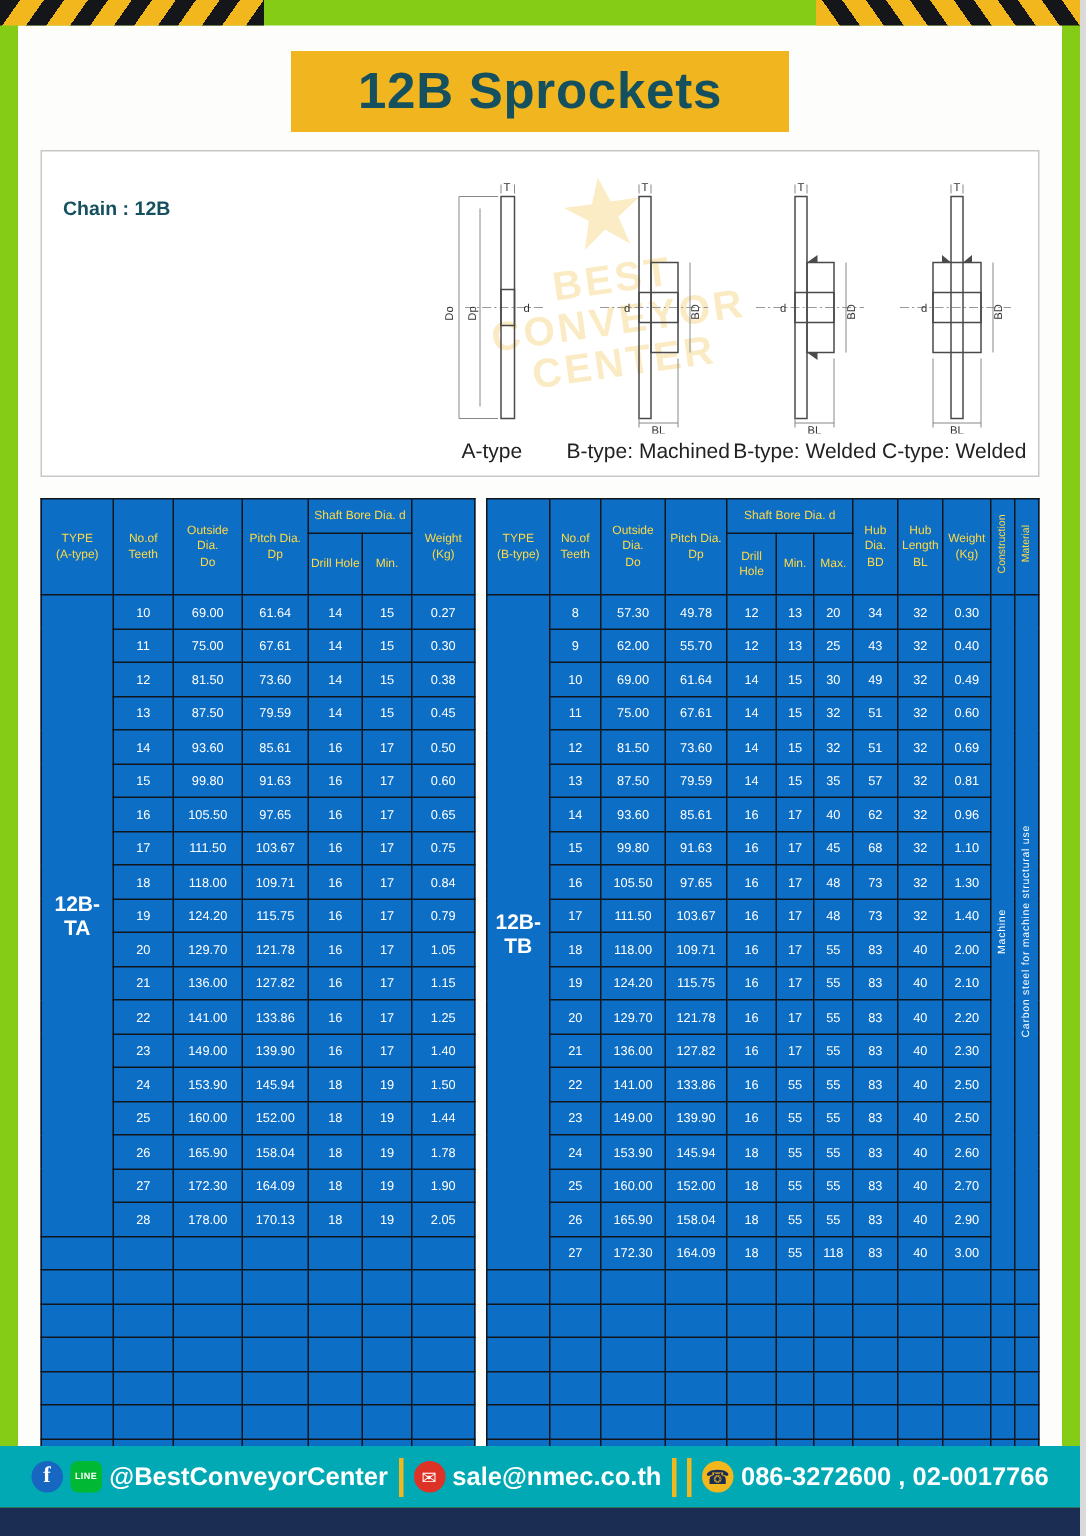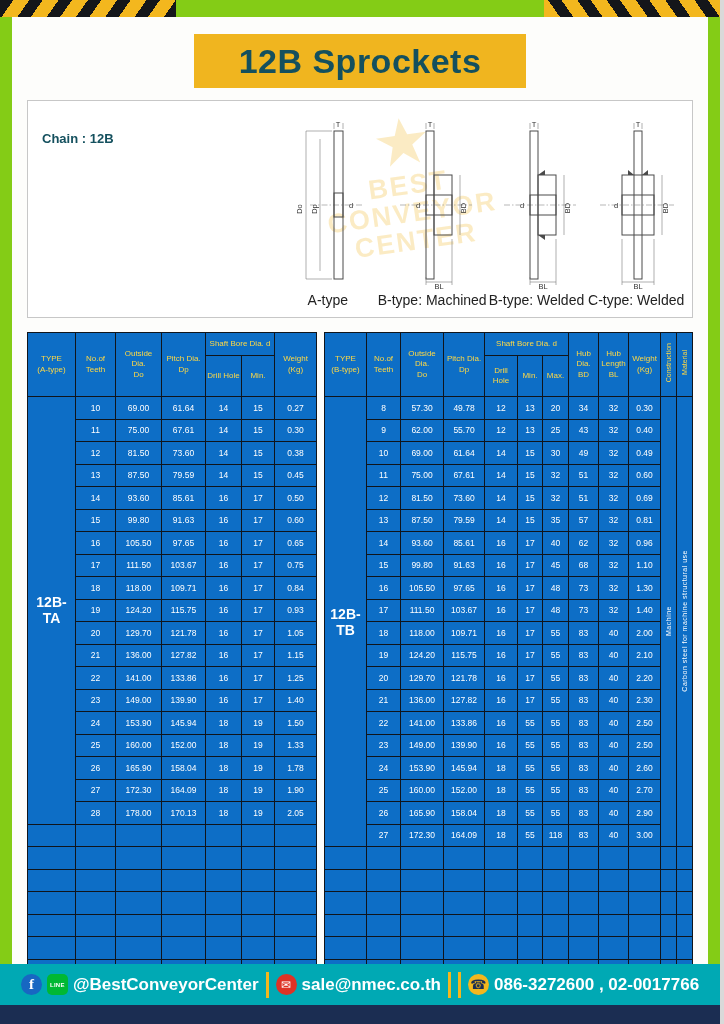--- a/index.html
+++ b/index.html
@@ -282,21 +282,21 @@
               <td>16</td>
               <td>17</td>
               <td>0.84</td>
             </tr>
             <tr>
               <td>19</td>
               <td>124.20</td>
               <td>115.75</td>
               <td>16</td>
               <td>17</td>
-              <td>0.93</td>
+              <td>0.79</td>
             </tr>
             <tr>
               <td>20</td>
               <td>129.70</td>
               <td>121.78</td>
               <td>16</td>
               <td>17</td>
               <td>1.05</td>
             </tr>
             <tr>
@@ -330,21 +330,21 @@
               <td>18</td>
               <td>19</td>
               <td>1.50</td>
             </tr>
             <tr>
               <td>25</td>
               <td>160.00</td>
               <td>152.00</td>
               <td>18</td>
               <td>19</td>
-              <td>1.33</td>
+              <td>1.44</td>
             </tr>
             <tr>
               <td>26</td>
               <td>165.90</td>
               <td>158.04</td>
               <td>18</td>
               <td>19</td>
               <td>1.78</td>
             </tr>
             <tr>

